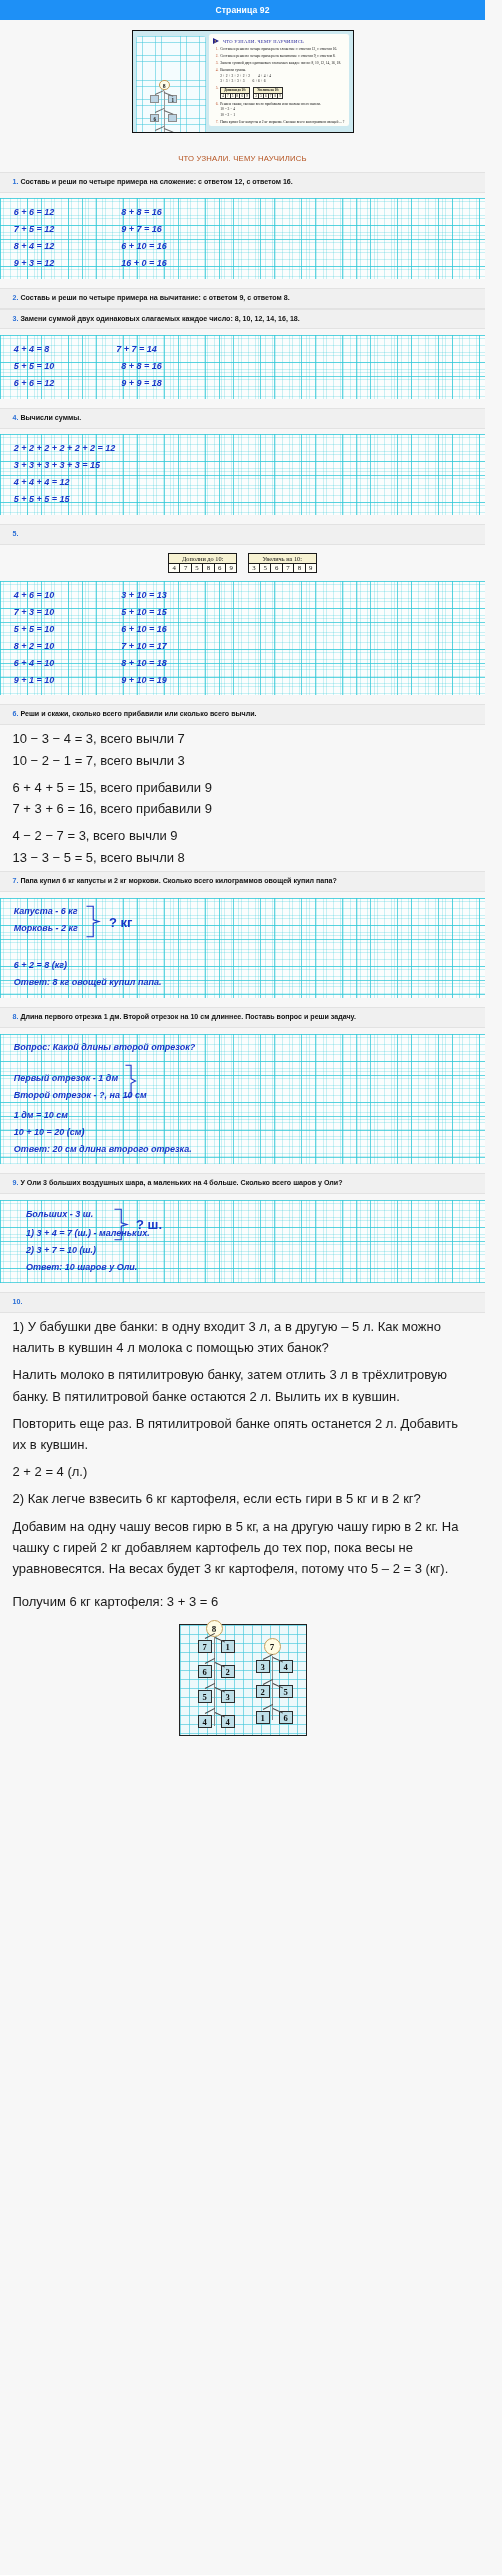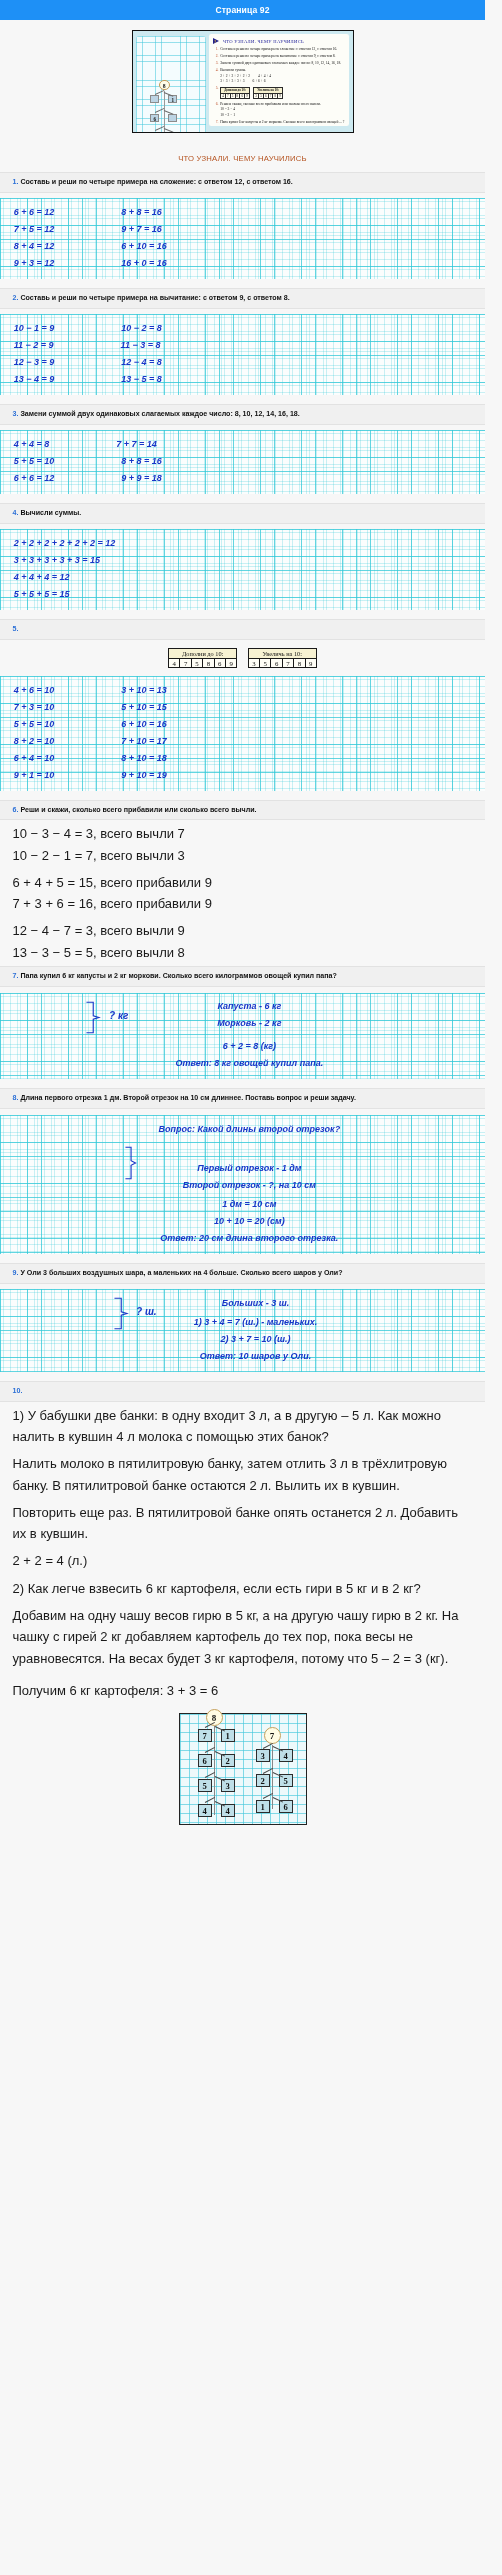--- a/index.html
+++ b/index.html
@@ -148,23 +148,23 @@
     font-size:6.3px; font-weight:normal; padding:1.1px 3.4px;
     font-family:"Liberation Serif",serif;
   }
   .mini-tbl td {
     background:#fffef6; border:0.8px solid #1a1a1a; color:#111;
     font-size:6.8px; text-align:center; width:11.4px; padding:0.6px 0;
     font-family:"Liberation Serif",serif;
   }
 
   
-  .brace-box { position:relative; padding-left:13.7px;text-align:center; }
+  .brace-box { position:relative; padding-left:13.7px; }
   .bracket-svg { position:absolute; }
-  .tail { color:#1836c8; font-style:italic; font-weight:bold; font-size:10px;}
+  .tail { color:#1836c8; font-weight:bold; font-size:13px;}
 
   
   .trees-wrap { display:flex; justify-content:center; padding: 8px 0 12.5px 0;}
   .trees-panel {
     width: 128px; height: 112px; border:0.8px solid #222; background:#eef9fb;
     position: relative;
     background-image:
       repeating-linear-gradient(to right, rgba(70,200,220,.65) 0 0.6px, transparent 0.6px 9px),
       repeating-linear-gradient(to bottom, rgba(70,200,220,.65) 0 0.6px, transparent 0.6px 9px);
   }
@@ -324,38 +324,20 @@
     <div class="hand-row">
       <span class="hand">9 + 3 = 12</span>
       <span class="hand hand-col2">16 + 0 = 16</span>
     </div>
   </div>
 
   <div class="task">
     <span class="n">2.</span>
     <span>Составь и реши по четыре примера на вычитание: с ответом 9, с ответом 8.</span>
   </div>
-  <div class="grid-block">
-    <div class="hand-row">
-      <span class="hand">10 − 1 = 9</span>
-      <span class="hand hand-col2">10 − 2 = 8</span>
-    </div>
-    <div class="hand-row">
-      <span class="hand">11 − 2 = 9</span>
-      <span class="hand hand-col2">11 − 3 = 8</span>
-    </div>
-    <div class="hand-row">
-      <span class="hand">12 − 3 = 9</span>
-      <span class="hand hand-col2">12 − 4 = 8</span>
-    </div>
-    <div class="hand-row">
-      <span class="hand">13 − 4 = 9</span>
-      <span class="hand hand-col2">13 − 5 = 8</span>
-    </div>
-  </div>
 
   <div class="task">
     <span class="n">3.</span>
     <span>Замени суммой двух одинаковых слагаемых каждое число: 8, 10, 12, 14, 16, 18.</span>
   </div>
   <div class="grid-block">
     <div class="hand-row">
       <span class="hand">4 + 4 = 8</span>
       <span class="hand hand-col2">7 + 7 = 14</span>
     </div>
@@ -457,49 +439,49 @@
     <span class="n">6.</span>
     <span>Реши и скажи, сколько всего прибавили или сколько всего вычли.</span>
   </div>
   <div class="plain">
     <div>10 − 3 − 4 = 3, всего вычли 7</div>
     <div>10 − 2 − 1 = 7, всего вычли 3</div>
     <div class="blank"></div>
     <div>6 + 4 + 5 = 15, всего прибавили 9</div>
     <div>7 + 3 + 6 = 16, всего прибавили 9</div>
     <div class="blank"></div>
-    <div>12 − 4 − 7 = 3, всего вычли 9</div>
+    <div>4 − 2 − 7 = 3, всего вычли 9</div>
     <div>13 − 3 − 5 = 5, всего вычли 8</div>
   </div>
 
   <div class="task">
     <span class="n">7.</span>
     <span>Папа купил 6 кг капусты и 2 кг моркови. Сколько всего килограммов овощей купил папа?</span>
   </div>
   <div class="grid-block">
     <div class="brace-box" style="position:relative;">
       <div class="hand">Капуста - 6 кг</div>
       <div class="hand">Морковь - 2 кг</div>
       <svg class="bracket-svg" width="23" height="35" style="left:84px; top:1.1px;" viewBox="0 0 40 62">
         <path d="M4 4 L16 4 L16 28 L26 31 L16 34 L16 58 L4 58" fill="none" stroke="#1836c8" stroke-width="2"></path>
       </svg>
       <span class="tail" style="position:absolute; left:109px; top:11.4px;">? кг</span>
-      <div class="hand" style="margin-top:6px;">6 + 2 = 8 (кг)</div>
+      <div class="hand" style="margin-top:20px;">6 + 2 = 8 (кг)</div>
       <div class="hand">Ответ: 8 кг овощей купил папа.</div>
     </div>
   </div>
 
   <div class="task">
     <span class="n">8.</span>
     <span>Длина первого отрезка 1 дм. Второй отрезок на 10 см длиннее. Поставь вопрос и реши задачу.</span>
   </div>
   <div class="grid-block">
     <div class="brace-box" style="position:relative;">
       <div class="hand">Вопрос: Какой длины второй отрезок?</div>
-      <div class="hand" style="margin-top:22px;font-style:italic;">Первый отрезок - 1 дм</div>
+      <div class="hand" style="margin-top:14px;font-style:italic;">Первый отрезок - 1 дм</div>
       <div class="hand">Второй отрезок - ?, на 10 см</div>
       <svg class="bracket-svg" width="15" height="36" style="left:123px; top:24px;" viewBox="0 0 26 64">
         <path d="M4 4 L14 4 L14 28 L22 32 L14 36 L14 60 L4 60" fill="none" stroke="#1836c8" stroke-width="2"></path>
       </svg>
       <div class="hand" style="margin-top:2.3px;">1 дм = 10 см</div>
       <div class="hand">10 + 10 = 20 (см)</div>
       <div class="hand">Ответ: 20 см длина второго отрезка.</div>
     </div>
   </div>
 

